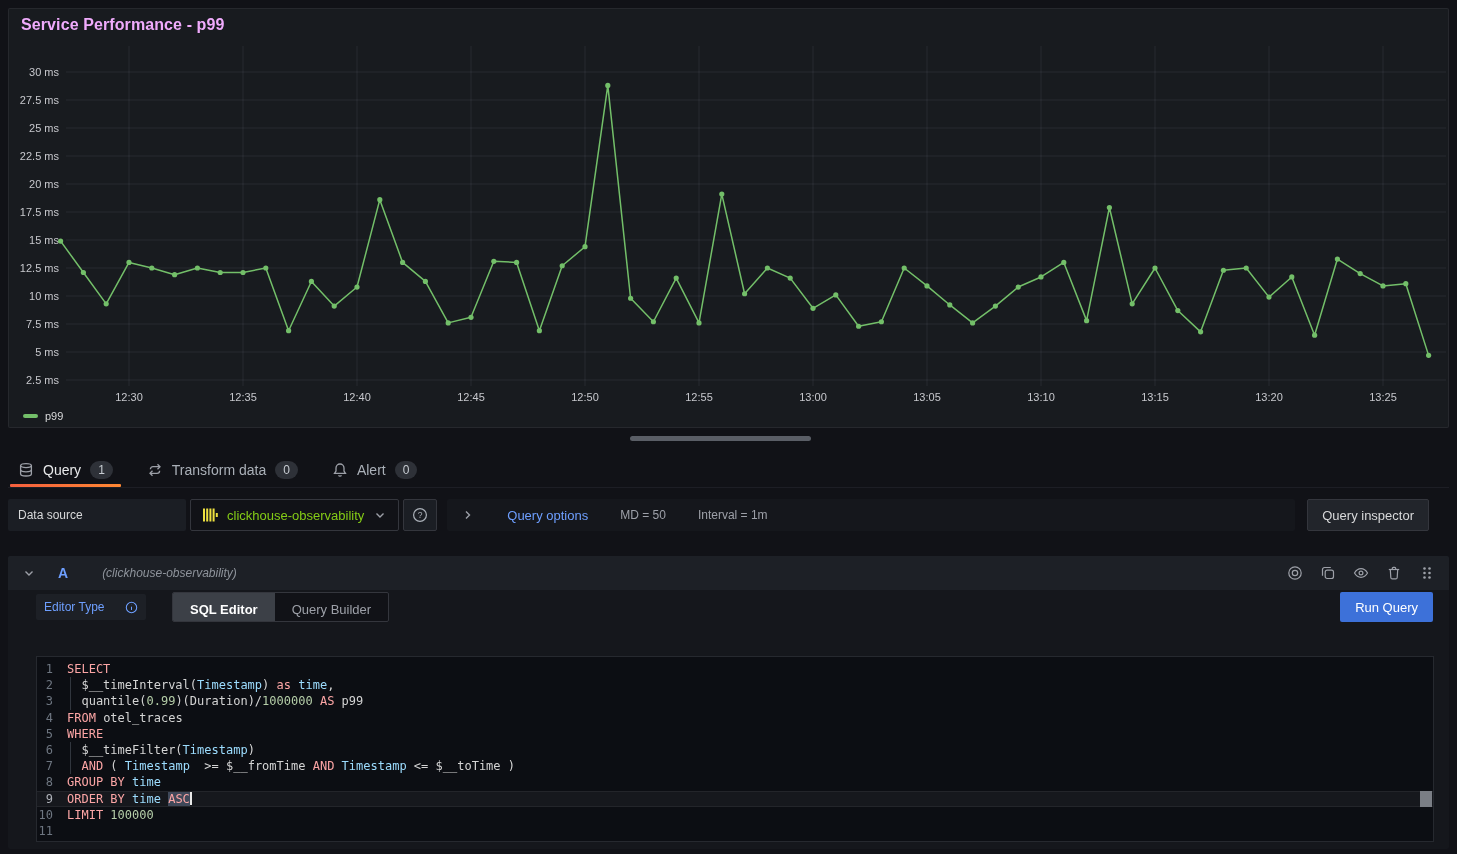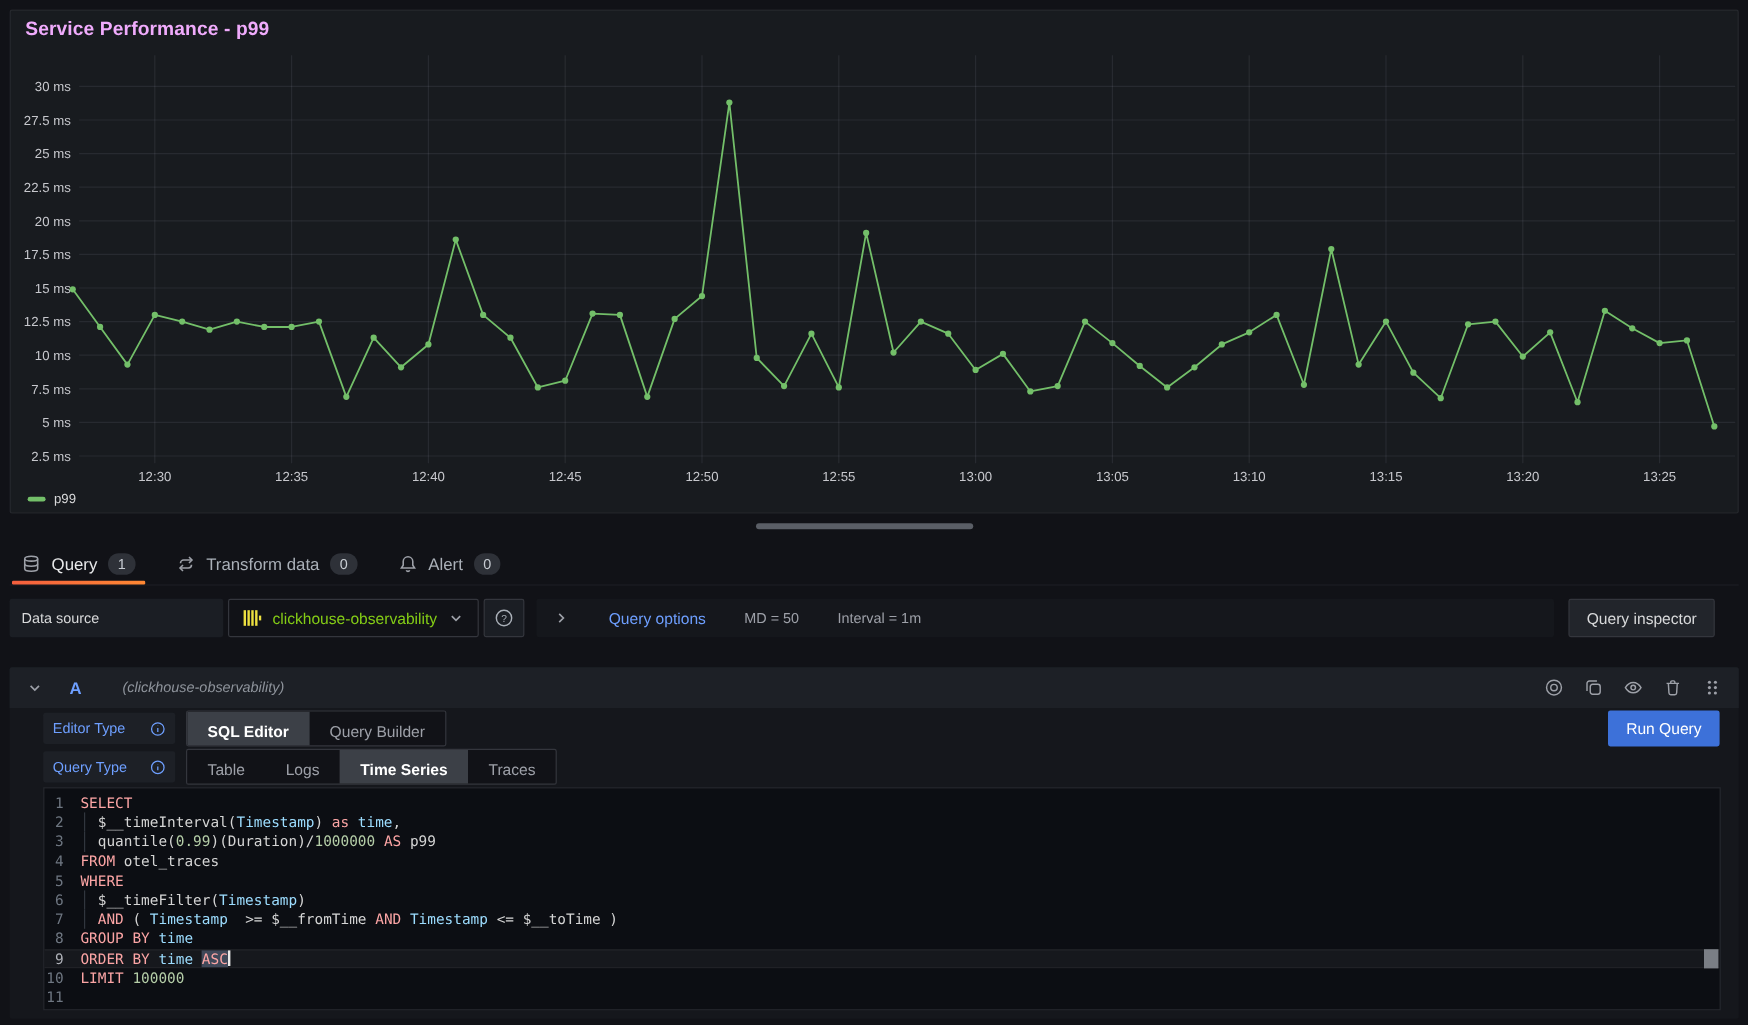--- a/index.html
+++ b/index.html
@@ -52,21 +52,21 @@
   
   .qcard { position:absolute; left:8px; top:556px; width:1441px; height:293px;
     background:#15171c; border-radius:2px; }
   .qhead { height:34px; background:#1d2026; display:flex; align-items:center; padding:0 14px; border-radius:2px 2px 0 0; }
   .refid { color:#6e9fff; font-size:14px; font-weight:700; margin-left:22px; }
   .dshint { color:#8e939b; font-size:12px; font-style:italic; margin-left:34px; }
   .qhead-icons { margin-left:auto; display:flex; gap:17px; color:#9da0a8; align-items:center; }
   .qhead-icons > span { display:flex; cursor:pointer; }
 
   .qbody { position:relative; height:259px; }
-  .formrow { position:absolute; left:28px; display:flex; align-items:center; gap:9px; height:30px; }
+  .formrow { position:absolute; left:28px; display:flex; align-items:center; gap:26px; height:30px; }
   .row-editor-type { top:2px; } .row-query-type { top:34px; }
   .chip { width:110px; height:26px; background:#1d2026; border-radius:2px; display:flex;
     align-items:center; justify-content:space-between; padding:0 8px; color:#6e9fff;
     font-size:12px; font-weight:500; }
   .seg { display:flex; border:1px solid #34363d; border-radius:2px; height:30px;
     background:#111217; overflow:hidden; }
   .seg-opt { padding:16px 17px; display:flex; align-items:center; font-size:13px; color:#9da0a8; cursor:pointer; }
   .seg-opt.active { background:#3c4047; color:#ffffff; font-weight:700; }
   .run-btn { position:absolute; right:16px; top:2px; height:30px; padding:0 15px; background:#3d71d9;
     color:#fff; font-size:13px; font-weight:500; border-radius:2px; border:none;
@@ -348,38 +348,20 @@
               <path d="M8 7v4"></path>
               <path d="M8 4.6v.2"></path>
             </svg>
           </span>
       </div>
       <div class="seg" id="editor-type-seg">
           <div class="seg-opt active">SQL Editor</div>
           <div class="seg-opt">Query Builder</div>
         </div>
     </div>
-    <div class="formrow row-query-type">
-      <div class="chip">
-        <span>Query Type</span>
-        <span style="display:flex">
-          <svg width="13" height="13" viewBox="0 0 16 16" fill="none" stroke="currentColor" stroke-width="1.3">
-            <circle cx="8" cy="8" r="6.4"></circle>
-              <path d="M8 7v4"></path>
-              <path d="M8 4.6v.2"></path>
-            </svg>
-          </span>
-      </div>
-      <div class="seg" id="query-type-seg">
-          <div class="seg-opt">Table</div>
-          <div class="seg-opt">Logs</div>
-          <div class="seg-opt active">Time Series</div>
-          <div class="seg-opt">Traces</div>
-        </div>
-    </div>
     <button class="run-btn">Run Query</button>
 
     <div class="editor" id="sql-editor">
       <div class="overview-marker"></div>
     <div class="code-line">
           <span class="ln">1</span>
           <span class="code-text"><span class="tok-k">SELECT</span></span>
         </div>
         <div class="code-line">
           <span class="ln">2</span>

